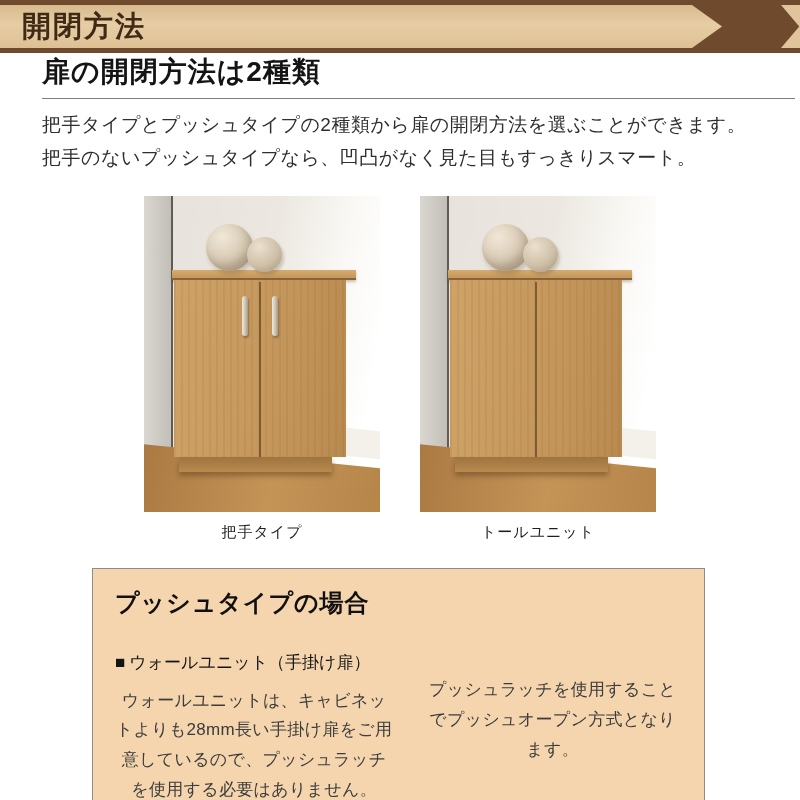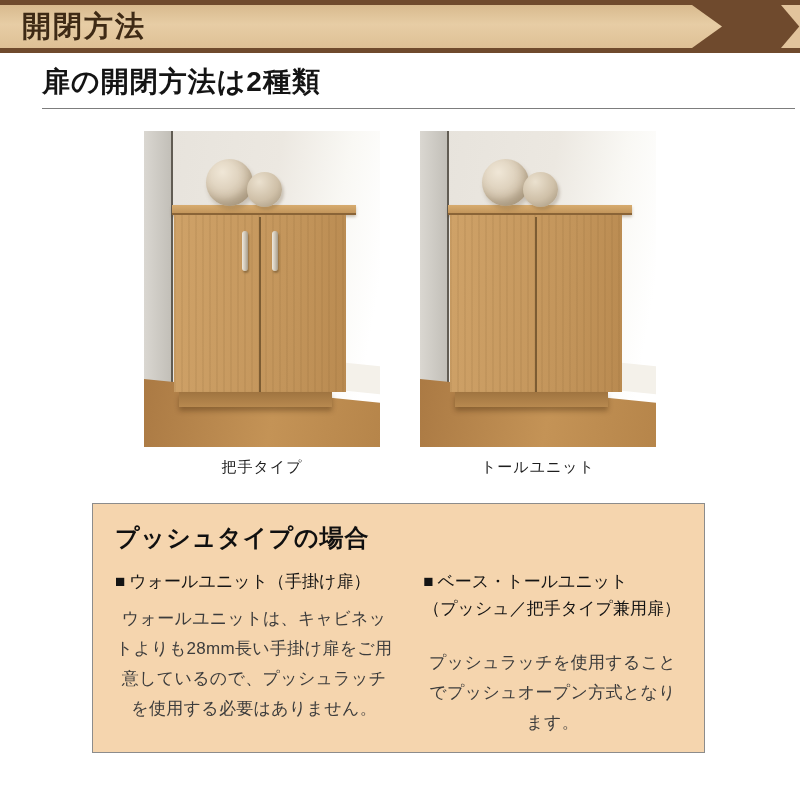--- a/index.html
+++ b/index.html
@@ -18,21 +18,21 @@
     font-size:29px; font-weight:bold; color:#3e2a15; letter-spacing:2px;
   }
   .banner-chevron { position:absolute; right:0; top:5px; height:43px; width:19px; background:#e2c49c; }
   .banner-chevron::after {
     content:""; position:absolute; inset:0; background:#6f4a2d;
     clip-path:polygon(0 0, 96% 50%, 0 100%);
   }
 
   
   .content { margin:0 5px 0 42px; }
-  .page-title { margin-top:10px; font-size:28px; font-weight:bold; color:#141414; letter-spacing:1px; }
+  .page-title { font-size:28px; font-weight:bold; color:#141414; letter-spacing:1px; }
   .rule { border:none; border-top:1px solid #7d7d7d; margin:7px 0 10px; }
   .intro p { font-size:19px; color:#2e2e2e; line-height:1.72; letter-spacing:0.5px; }
 
   
   .figures { display:flex; justify-content:center; gap:40px; margin-top:22px; }
   .photo {
     position:relative; width:236px; height:316px; overflow:hidden;
     background:linear-gradient(100deg,#e6e2db 0%,#ece8e1 48%,#f9f8f4 72%,#ffffff 90%);
   }
   .mirror-panel {
@@ -83,21 +83,21 @@
     background:radial-gradient(circle at 35% 28%, #ebe1cf, #cfc0a8 55%, #a99a81 92%);
     box-shadow:2px 3px 3px rgba(100,80,50,.25);
   }
   .caption { text-align:center; margin-top:11px; font-size:15px; color:#1e1e1e; letter-spacing:1px; }
 
   
   .info-box {
     margin:26px 0 0 92px; width:613px; background:#f5d5ae;
     border:1px solid #8c8c8c; padding:18px 22px 14px;
   }
-  .info-title { font-size:24px; font-weight:bold; color:#101010; letter-spacing:1px; margin-bottom:14px; }
+  .info-title { font-size:24px; font-weight:bold; color:#101010; letter-spacing:1px; margin-bottom:30px; }
   .info-cols { display:flex; gap:30px; }
   .info-col-left  { width:302px; }
   .info-col-right { width:281px; }
   .col-heading { font-size:17px; font-weight:normal; color:#141414; line-height:1.6; margin-bottom:9px; }
   .col-heading .bullet { margin-right:4px; }
   .col-body { font-size:17px; color:#3c3c3c; line-height:1.76; letter-spacing:0.3px;text-align:center; }
   .info-col-right .col-body { margin-top:26px; }
 </style>
 </head>
 <body>
@@ -105,20 +105,24 @@
 <div class="banner">
   <div class="banner-ribbon">
     <span class="banner-label">開閉方法</span>
   </div>
   <div class="banner-chevron"></div>
 </div>
 
 <div class="content">
   <h1 class="page-title">扉の開閉方法は2種類</h1>
   <hr class="rule">
+  <div class="intro">
+    <p>把手タイプとプッシュタイプの2種類から扉の開閉方法を選ぶことができます。</p>
+    <p>把手のないプッシュタイプなら、凹凸がなく見た目もすっきりスマート。</p>
+  </div>
 </div>
 
 <div class="figures">
 
   <figure>
     <div class="photo">
       <div class="mirror-panel"></div>
       <div class="baseboard"></div>
       <div class="floor"></div>
       <div class="cabinet">
@@ -159,22 +163,17 @@
   <div class="info-cols">
 
     <div class="info-col-left">
       <div class="col-heading">
         <span class="bullet">■</span><span>ウォールユニット（手掛け扉）</span>
       </div>
       <p class="col-body">ウォールユニットは、キャビネットよりも28mm長い手掛け扉をご用意しているので、プッシュラッチを使用する必要はありません。</p>
     </div>
 
     <div class="info-col-right">
-      <div class="col-heading">
-        <span class="bullet">■</span><span>ベース・トールユニット</span>
-        <br>
-        <span>（プッシュ／把手タイプ兼用扉）</span>
-      </div>
       <p class="col-body">プッシュラッチを使用することでプッシュオープン方式となります。</p>
     </div>
 
   </div>
 </div>
 
 </body></html>

